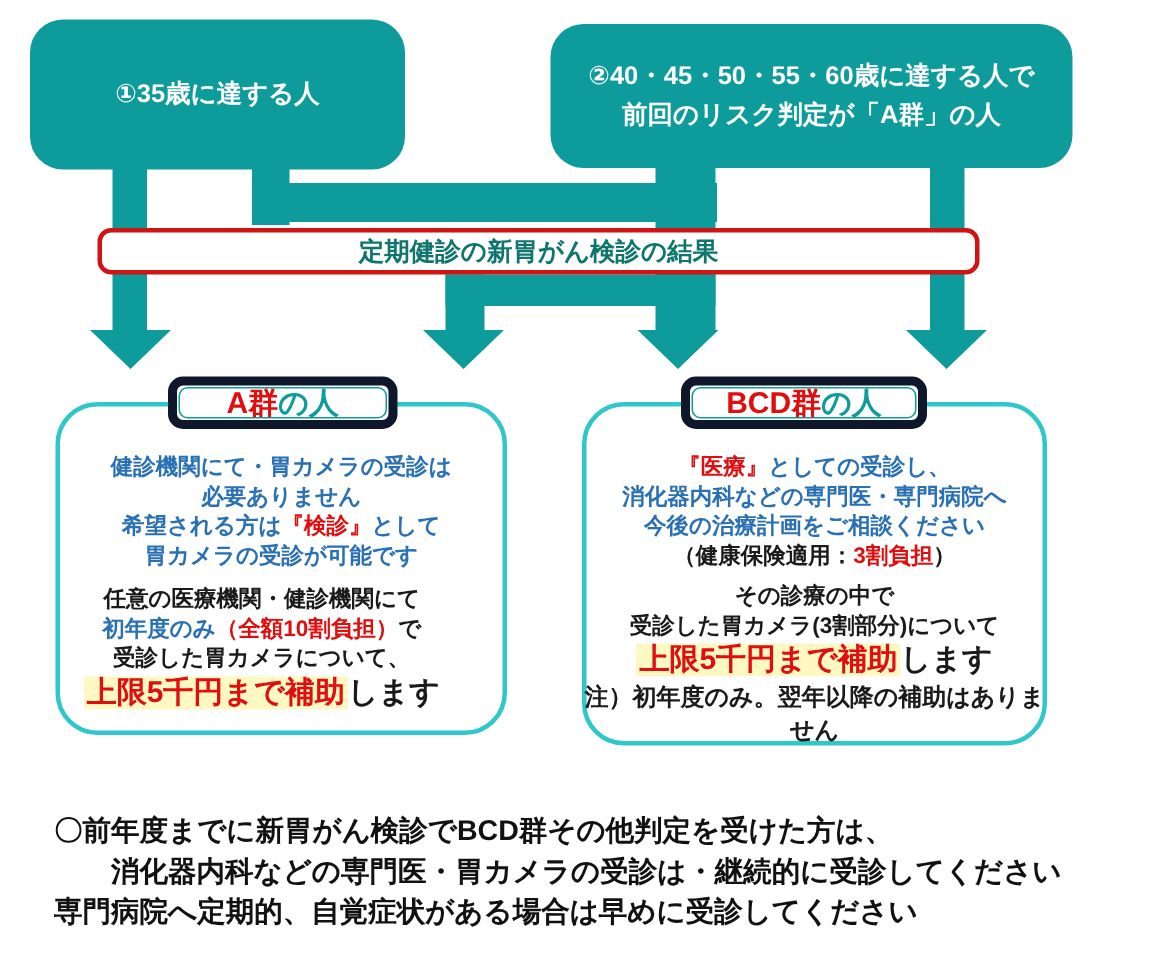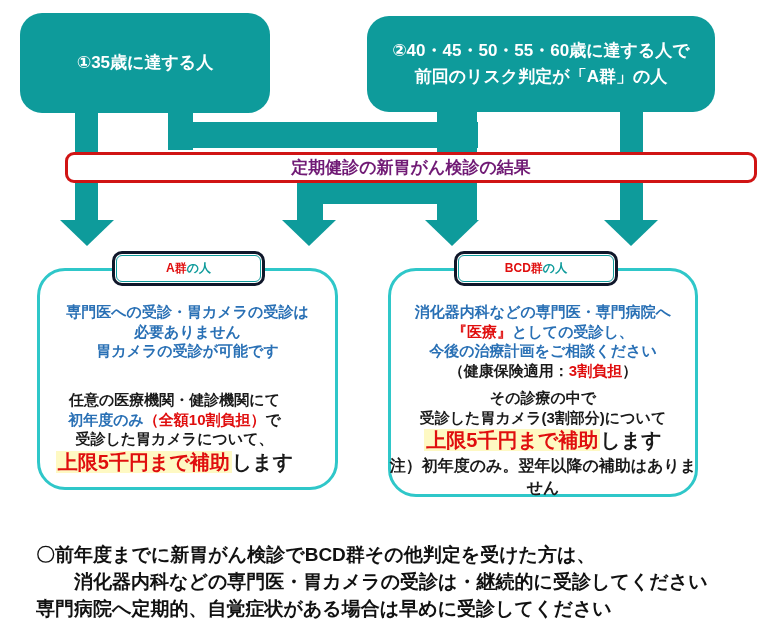--- a/index.html
+++ b/index.html
@@ -12,35 +12,35 @@
           justify-content:center;align-items:center;text-align:center;line-height:1.55;z-index:1;}
   #box35{left:20px;top:13px;width:250px;height:100px;}
   #box40{left:367px;top:16px;width:348px;height:96px;}
 
   
   .stem,.bar{position:absolute;background:#0e9b9b;z-index:1;}
   .arrowhead{position:absolute;width:0;height:0;border-left:27px solid transparent;
              border-right:27px solid transparent;border-top:26px solid #0e9b9b;z-index:1;}
 
   
-  #banner{position:absolute;left:65px;top:152px;width:692px;height:31px;background:#ffffff;
+  #banner{position:absolute;left:65px;top:152px;width:588px;height:31px;background:#ffffff;
           border:3px solid #d01414;border-radius:9px;box-sizing:border-box;z-index:2;
           display:flex;justify-content:center;align-items:center;
-          color:#701a75;font-weight:bold;font-size:17px;}
+          color:#0f766e;font-weight:bold;font-size:17px;}
 
   
   .container{position:absolute;background:#ffffff;border:3px solid #2fc7c9;border-radius:28px;
              box-sizing:border-box;z-index:3;}
   #contA{left:37px;top:268px;width:301px;height:222px;}
   #contB{left:388px;top:268px;width:310px;height:229px;}
 
   
-  .grouplabel{position:absolute;top:251px;height:35px;background:#ffffff;border:3px solid #0f172a;
+  .grouplabel{position:absolute;top:251px;height:35px;background:#ffffff;border:6px solid #0f172a;
               border-radius:10px;box-sizing:border-box;z-index:4;display:flex;
-              justify-content:center;align-items:center;font-weight:bold;font-size:12px;}
+              justify-content:center;align-items:center;font-weight:bold;font-size:20px;}
   .grouplabel .inner{position:absolute;inset:1px;border:1px solid #0e9b9b;border-radius:6px;
                      pointer-events:none;}
   #labelA{left:112px;width:153px;}
   #labelB{left:454px;width:164px;}
   .lbl-red{color:#e00e0e;position:relative;z-index:1;}
   .lbl-teal{color:#0e9b9b;position:relative;z-index:1;font-family:Liberation Serif, serif;}
 
   
   .txt{position:absolute;text-align:center;font-weight:bold;font-size:15px;line-height:19.5px;z-index:5;}
   .blue{color:#2970b5;}
@@ -93,34 +93,35 @@
     <span class="lbl-red">A群</span>
     <span class="lbl-teal">の人</span>
   </div>
   <div id="labelB" class="grouplabel">
     <span class="inner"></span>
     <span class="lbl-red">BCD群</span>
     <span class="lbl-teal">の人</span>
   </div>
 
   <div class="txt blue" style="left:37px;top:302px;width:301px;">
-    <div>専門医への受診・胃カメラの受診は</div>
+    <div>健診機関にて・胃カメラの受診は</div>
     <div>必要ありません</div>
+    <div><span>希望される方は</span><span class="red">『検診』</span><span>として</span></div>
     <div>胃カメラの受診が可能です</div>
   </div>
   <div class="txt black" style="left:37px;top:390px;width:275px;">
     <div>任意の医療機関・健診機関にて</div>
     <div><span class="blue">初年度のみ</span><span class="red">（全額10割負担）</span><span>で</span></div>
     <div>受診した胃カメラについて、</div>
     <div class="subsidy-line"><span class="hl">上限5千円まで補助</span><span>します</span></div>
   </div>
 
   <div class="txt blue" style="left:388px;top:302px;width:310px;">
+    <div><span class="red">『医療』</span><span>としての受診し、</span></div>
     <div>消化器内科などの専門医・専門病院へ</div>
-    <div><span class="red">『医療』</span><span>としての受診し、</span></div>
     <div>今後の治療計画をご相談ください</div>
     <div class="black"><span>（健康保険適用：</span><span class="red">3割負担</span><span>）</span></div>
   </div>
   <div class="txt black" style="left:388px;top:388px;width:310px;">
     <div>その診療の中で</div>
     <div>受診した胃カメラ(3割部分)について</div>
     <div class="subsidy-line"><span class="hl">上限5千円まで補助</span><span>します</span></div>
     <div class="note">注）初年度のみ。翌年以降の補助はありません</div>
   </div>
 

